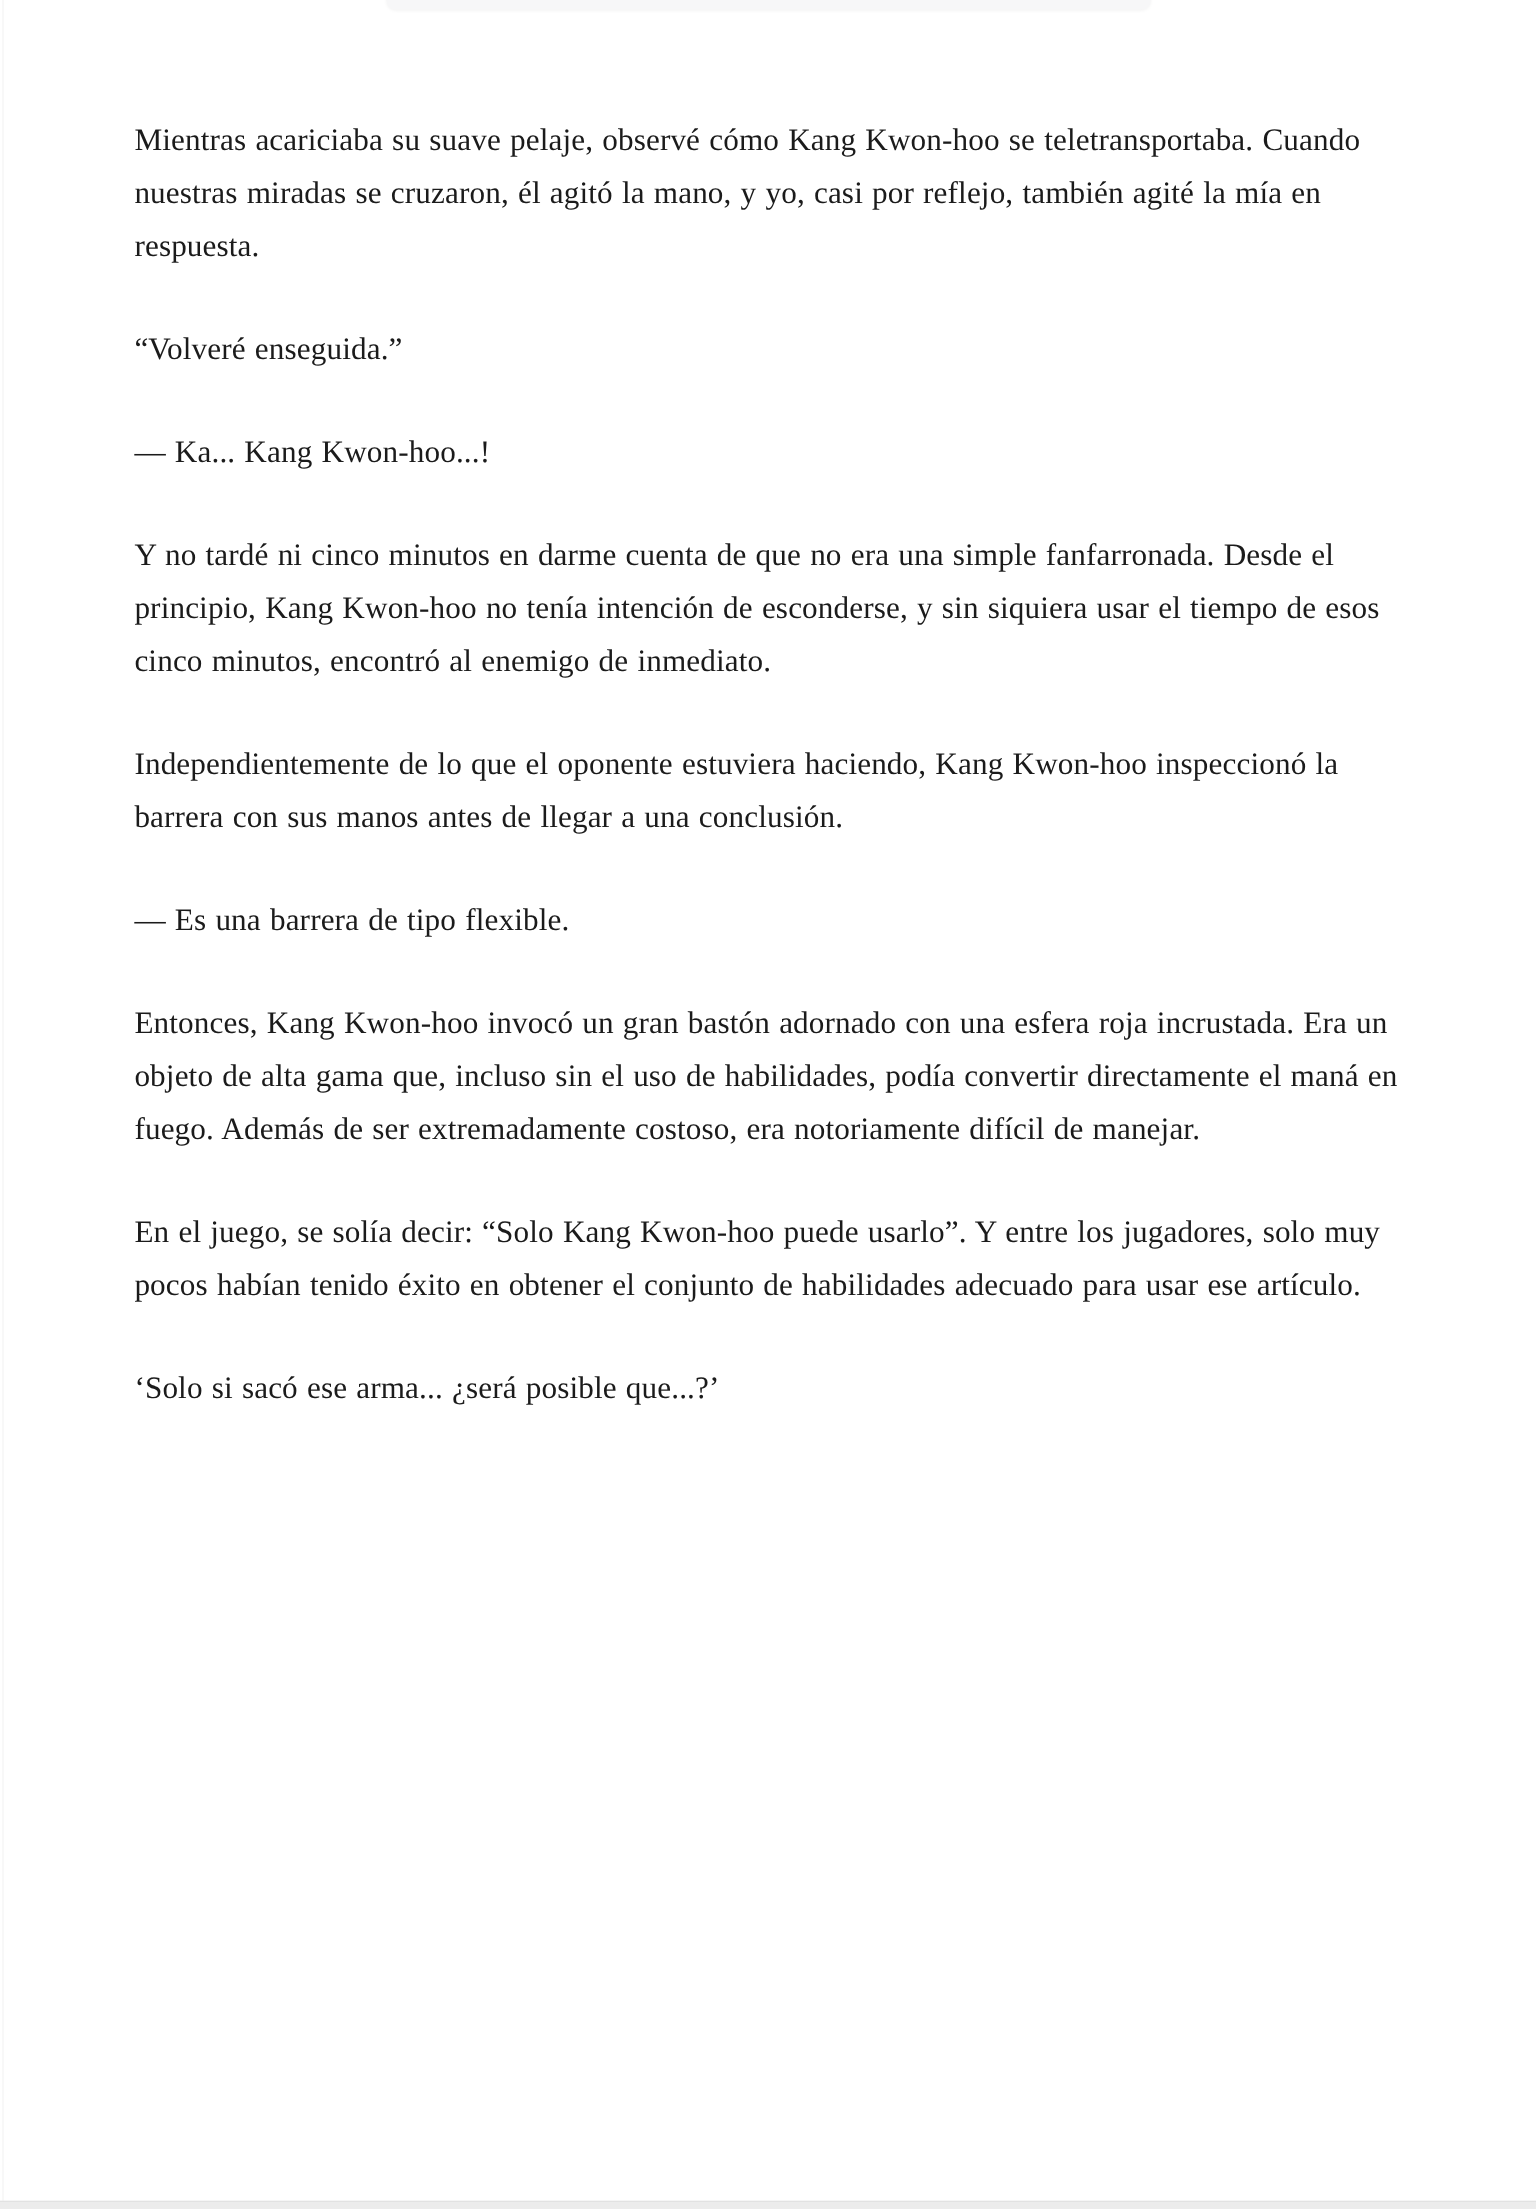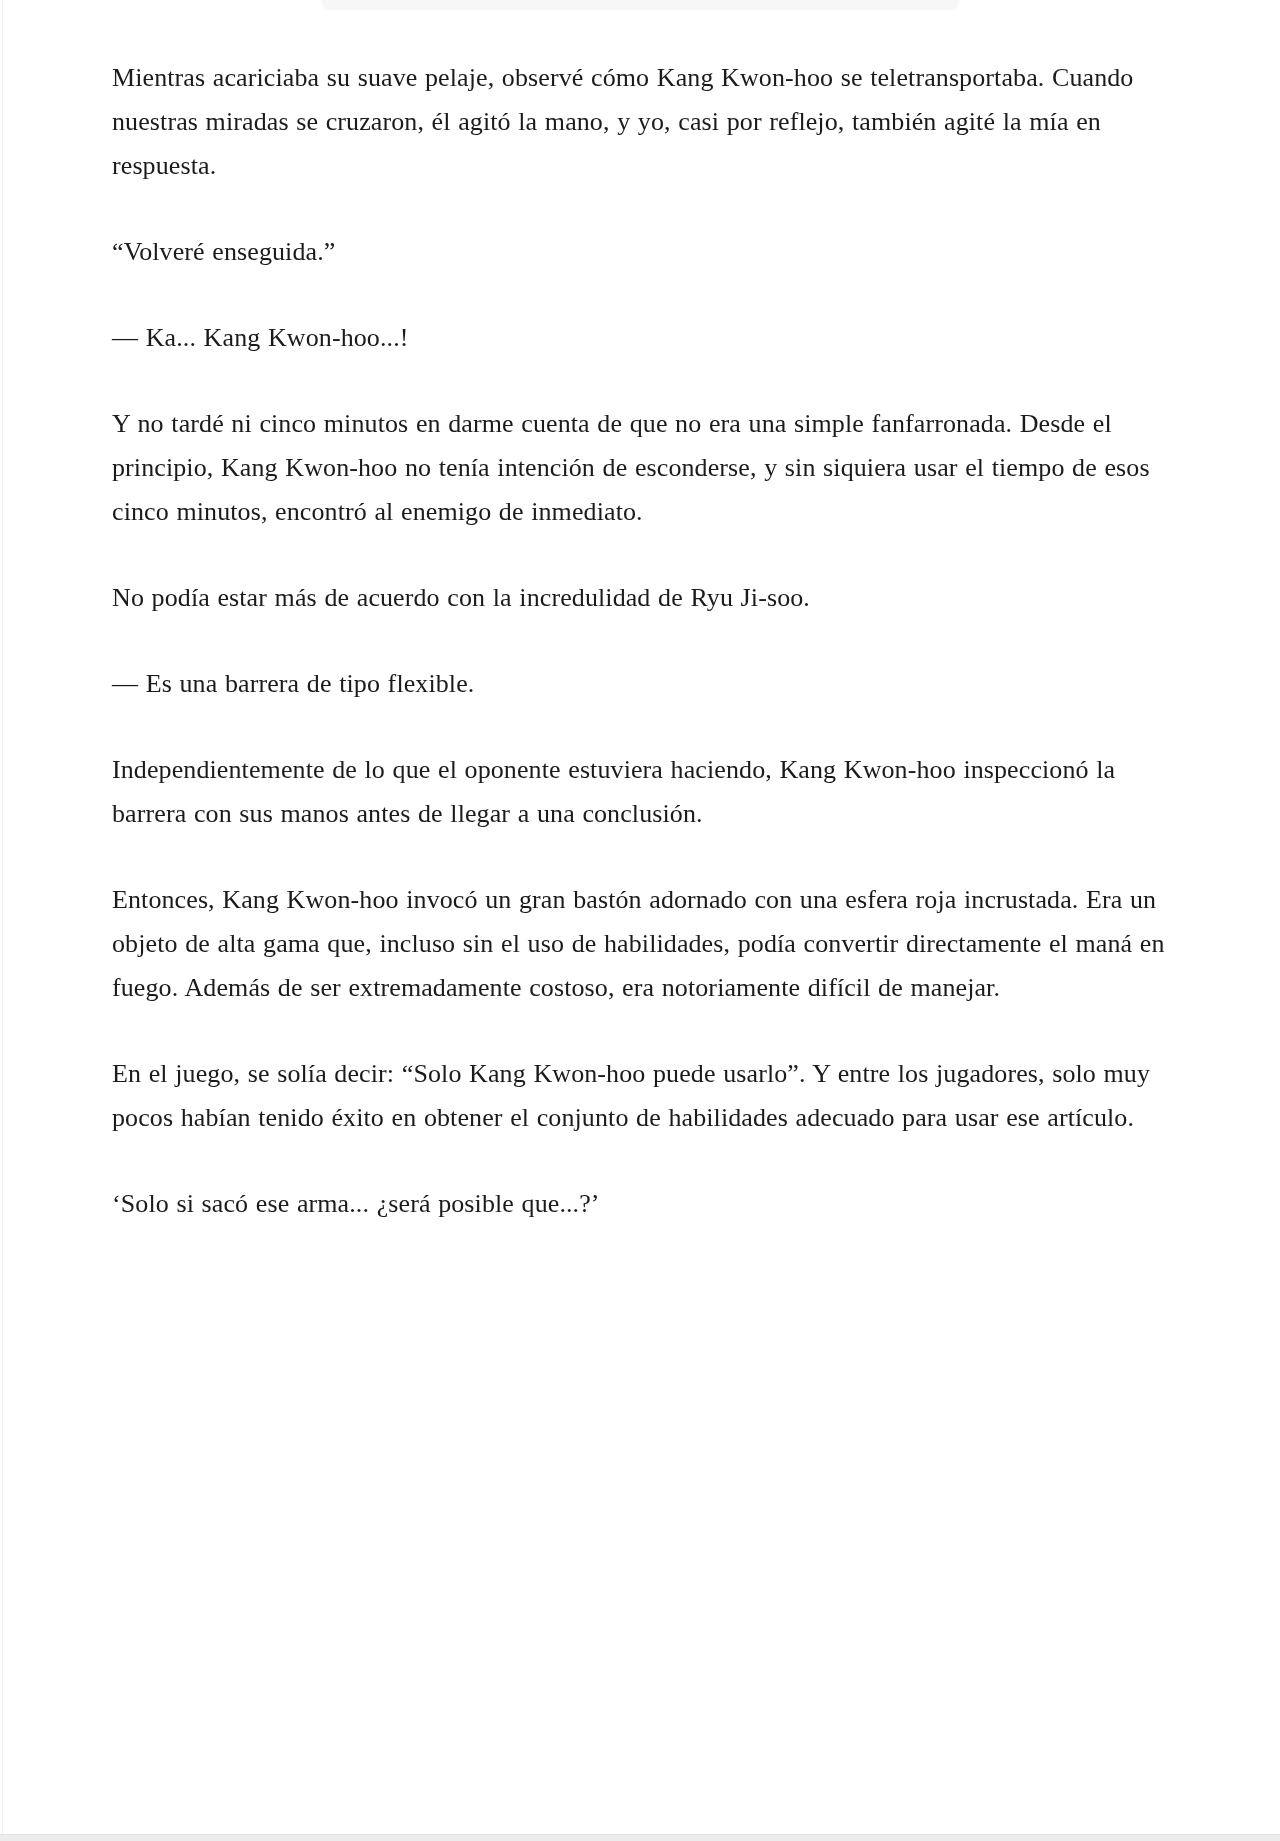--- a/index.html
+++ b/index.html
@@ -49,21 +49,21 @@
     height: 6px;
     background: #ececec;
     border-top: 1px solid #e2e2e2;
   }
   .chapter-content {
     position: absolute;
     top: 0;
     left: 0;
     width: 1280px;
     box-sizing: border-box;
-    padding: 56px 110px 0 112px;
+    padding: 95px 110px 0 112px;
   }
   .chapter-content p {
     margin: 0 0 42px 0;
     max-width: 1060px;
     font-size: 26px;
     line-height: 44px;
     letter-spacing: 0.1px;
     color: #1b1b1b;
     text-align: left;
     word-spacing: 1px;
@@ -76,23 +76,22 @@
 
   <div class="left-edge-line"></div>
 
   <div class="top-toolbar-remnant"></div>
 
   <div class="chapter-content">
     <p>Mientras acariciaba su suave pelaje, observé cómo Kang Kwon-hoo se teletransportaba. Cuando nuestras miradas se cruzaron, él agitó la mano, y yo, casi por reflejo, también agité la mía en respuesta.</p>
     <p>“Volveré enseguida.”</p>
     <p>— Ka... Kang Kwon-hoo...!</p>
     <p>Y no tardé ni cinco minutos en darme cuenta de que no era una simple fanfarronada. Desde el principio, Kang Kwon-hoo no tenía intención de esconderse, y sin siquiera usar el tiempo de esos cinco minutos, encontró al enemigo de inmediato.</p>
-    <p>No podía estar más de acuerdo con la incredulidad de Ryu Ji-soo.</p>
+    <p>Independientemente de lo que el oponente estuviera haciendo, Kang Kwon-hoo inspeccionó la barrera con sus manos antes de llegar a una conclusión.</p>
     <p>— Es una barrera de tipo flexible.</p>
-    <p>Independientemente de lo que el oponente estuviera haciendo, Kang Kwon-hoo inspeccionó la barrera con sus manos antes de llegar a una conclusión.</p>
     <p>Entonces, Kang Kwon-hoo invocó un gran bastón adornado con una esfera roja incrustada. Era un objeto de alta gama que, incluso sin el uso de habilidades, podía convertir directamente el maná en fuego. Además de ser extremadamente costoso, era notoriamente difícil de manejar.</p>
     <p>En el juego, se solía decir: “Solo Kang Kwon-hoo puede usarlo”. Y entre los jugadores, solo muy pocos habían tenido éxito en obtener el conjunto de habilidades adecuado para usar ese artículo.</p>
     <p>‘Solo si sacó ese arma... ¿será posible que...?’</p>
   </div>
 
   <div class="bottom-band"></div>
 
 </div>
 
 </body></html>

